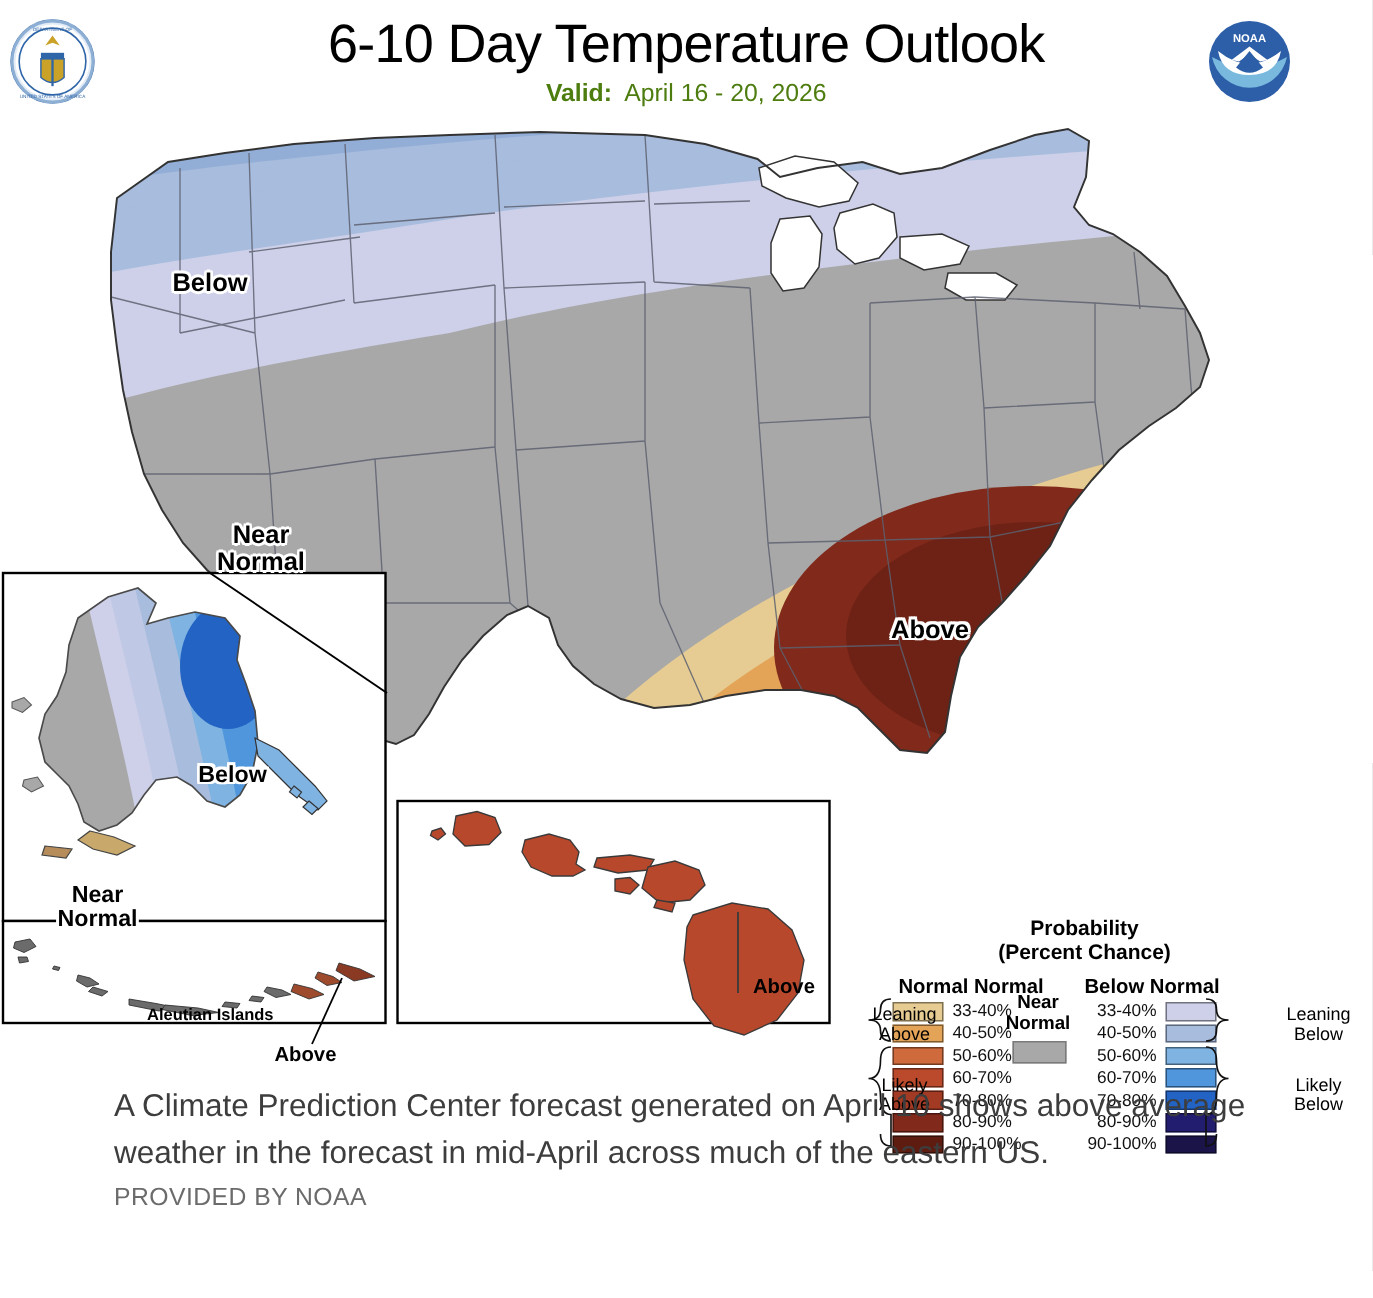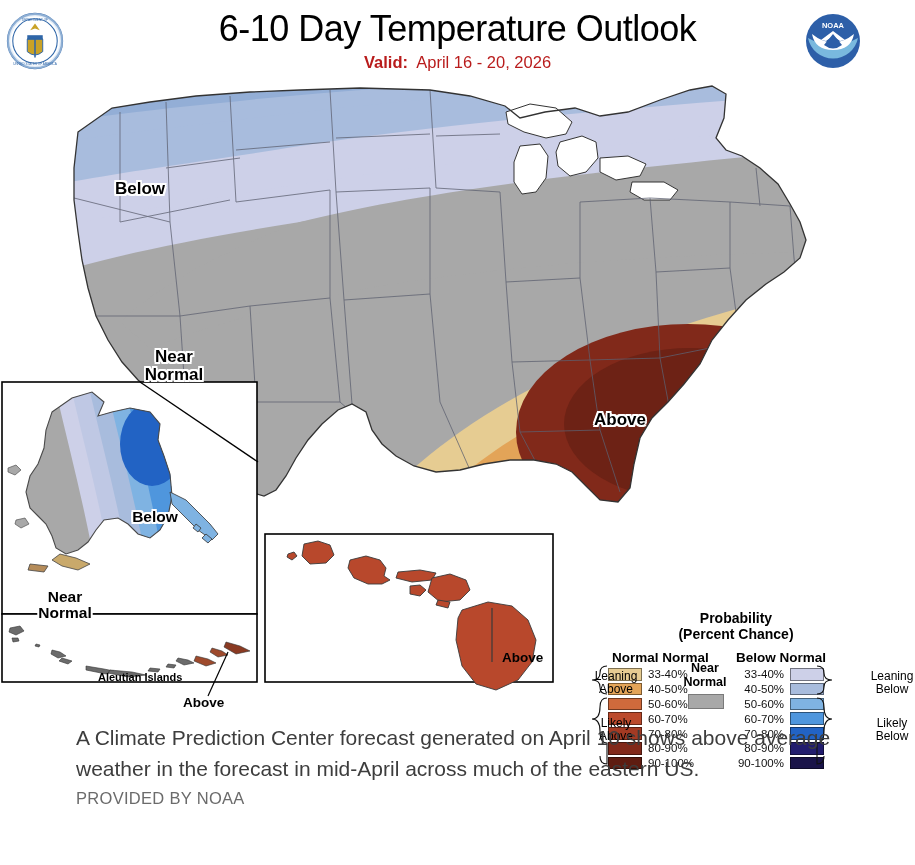--- a/index.html
+++ b/index.html
@@ -11,21 +11,21 @@
   }
   #stage{position:absolute;inset:0;width:915px;height:865px;}
 
   
   .hdr-title{
     position:absolute;left:0;top:8px;width:915px;text-align:center;
     font-size:36px;font-weight:400;letter-spacing:-0.5px;color:#000;
     font-family:"Liberation Sans","DejaVu Sans",sans-serif;
   }
   .hdr-lines{position:absolute;left:0;top:52px;width:915px;text-align:center;}
-  .hdr-line{font-size:16.5px;line-height:21px;color:#b91c1c;white-space:pre;}
+  .hdr-line{font-size:16.5px;line-height:21px;color:#4d7c0f;white-space:pre;}
   .hdr-line b{font-weight:bold;}
 
   .logo{position:absolute;}
   #doc-logo{left:6px;top:12px;width:58px;height:58px;}
   #noaa-logo{left:800px;top:10px;width:66px;height:62px;}
 
   
   #mapwrap{position:absolute;left:0;top:72px;width:915px;height:640px;}
   #mapsvg{position:absolute;left:0;top:0;}
 
@@ -46,21 +46,21 @@
 
   #lbl-below-ak{left:115px;top:437px;width:80px;font-size:15.5px;}
   #lbl-nearnormal-ak{left:22px;top:517px;width:86px;font-size:15.5px;}
 
   .plainlbl{position:absolute;font-weight:bold;color:#000;}
   #lbl-above-aleutian{left:183px;top:623px;font-size:13.5px;}
   #lbl-aleutian-title{left:98px;top:599px;font-size:11px;font-weight:600;color:#000;}
   #lbl-above-hi{left:502px;top:578px;font-size:13.5px;}
 
   
-  #legend{position:absolute;left:560px;top:538px;width:352px;height:165px;}
+  #legend{position:absolute;left:547px;top:538px;width:352px;height:165px;}
   #leg-title{
     position:absolute;left:0;top:0;width:352px;text-align:center;
     font-size:14px;font-weight:bold;line-height:16px;color:#000;
   }
   #leg-title .l2{display:block;}
   .colhead{position:absolute;font-size:13.5px;font-weight:bold;color:#000;}
   #head-above{left:52px;top:40px;}
   #head-below{left:176px;top:40px;}
   #head-nearnormal{
     position:absolute;left:117px;top:51px;width:56px;text-align:center;

